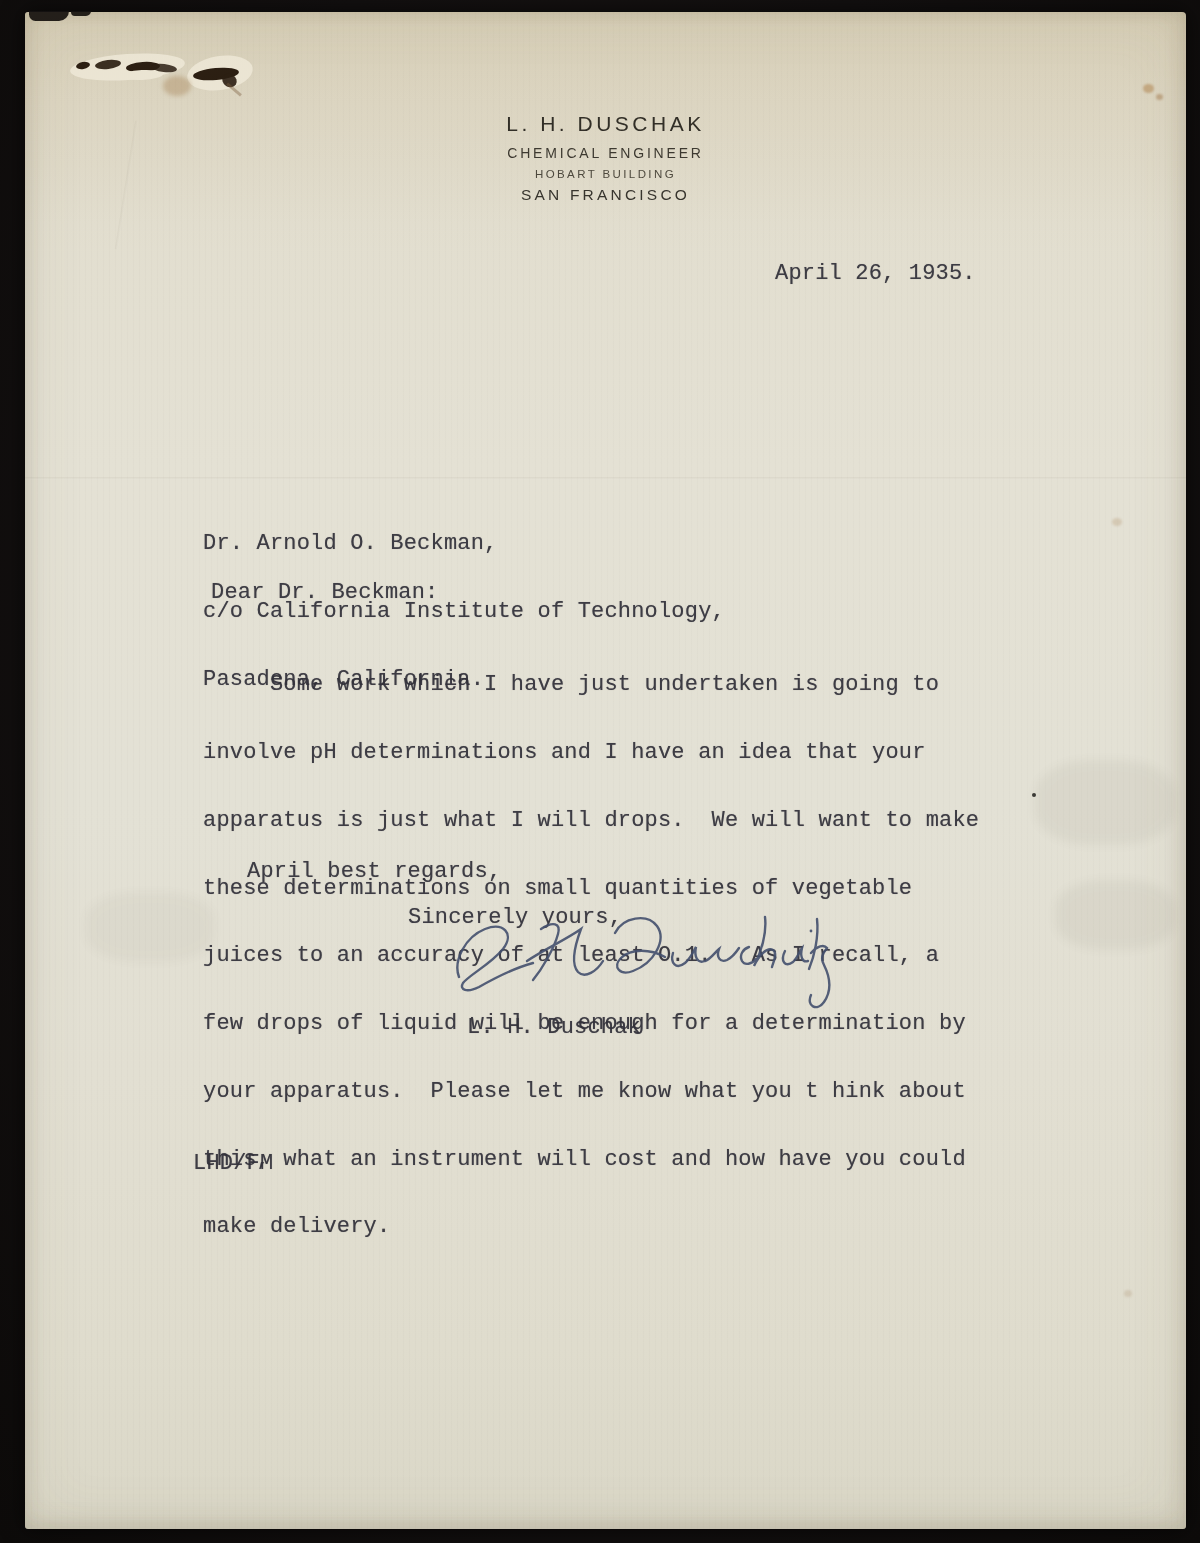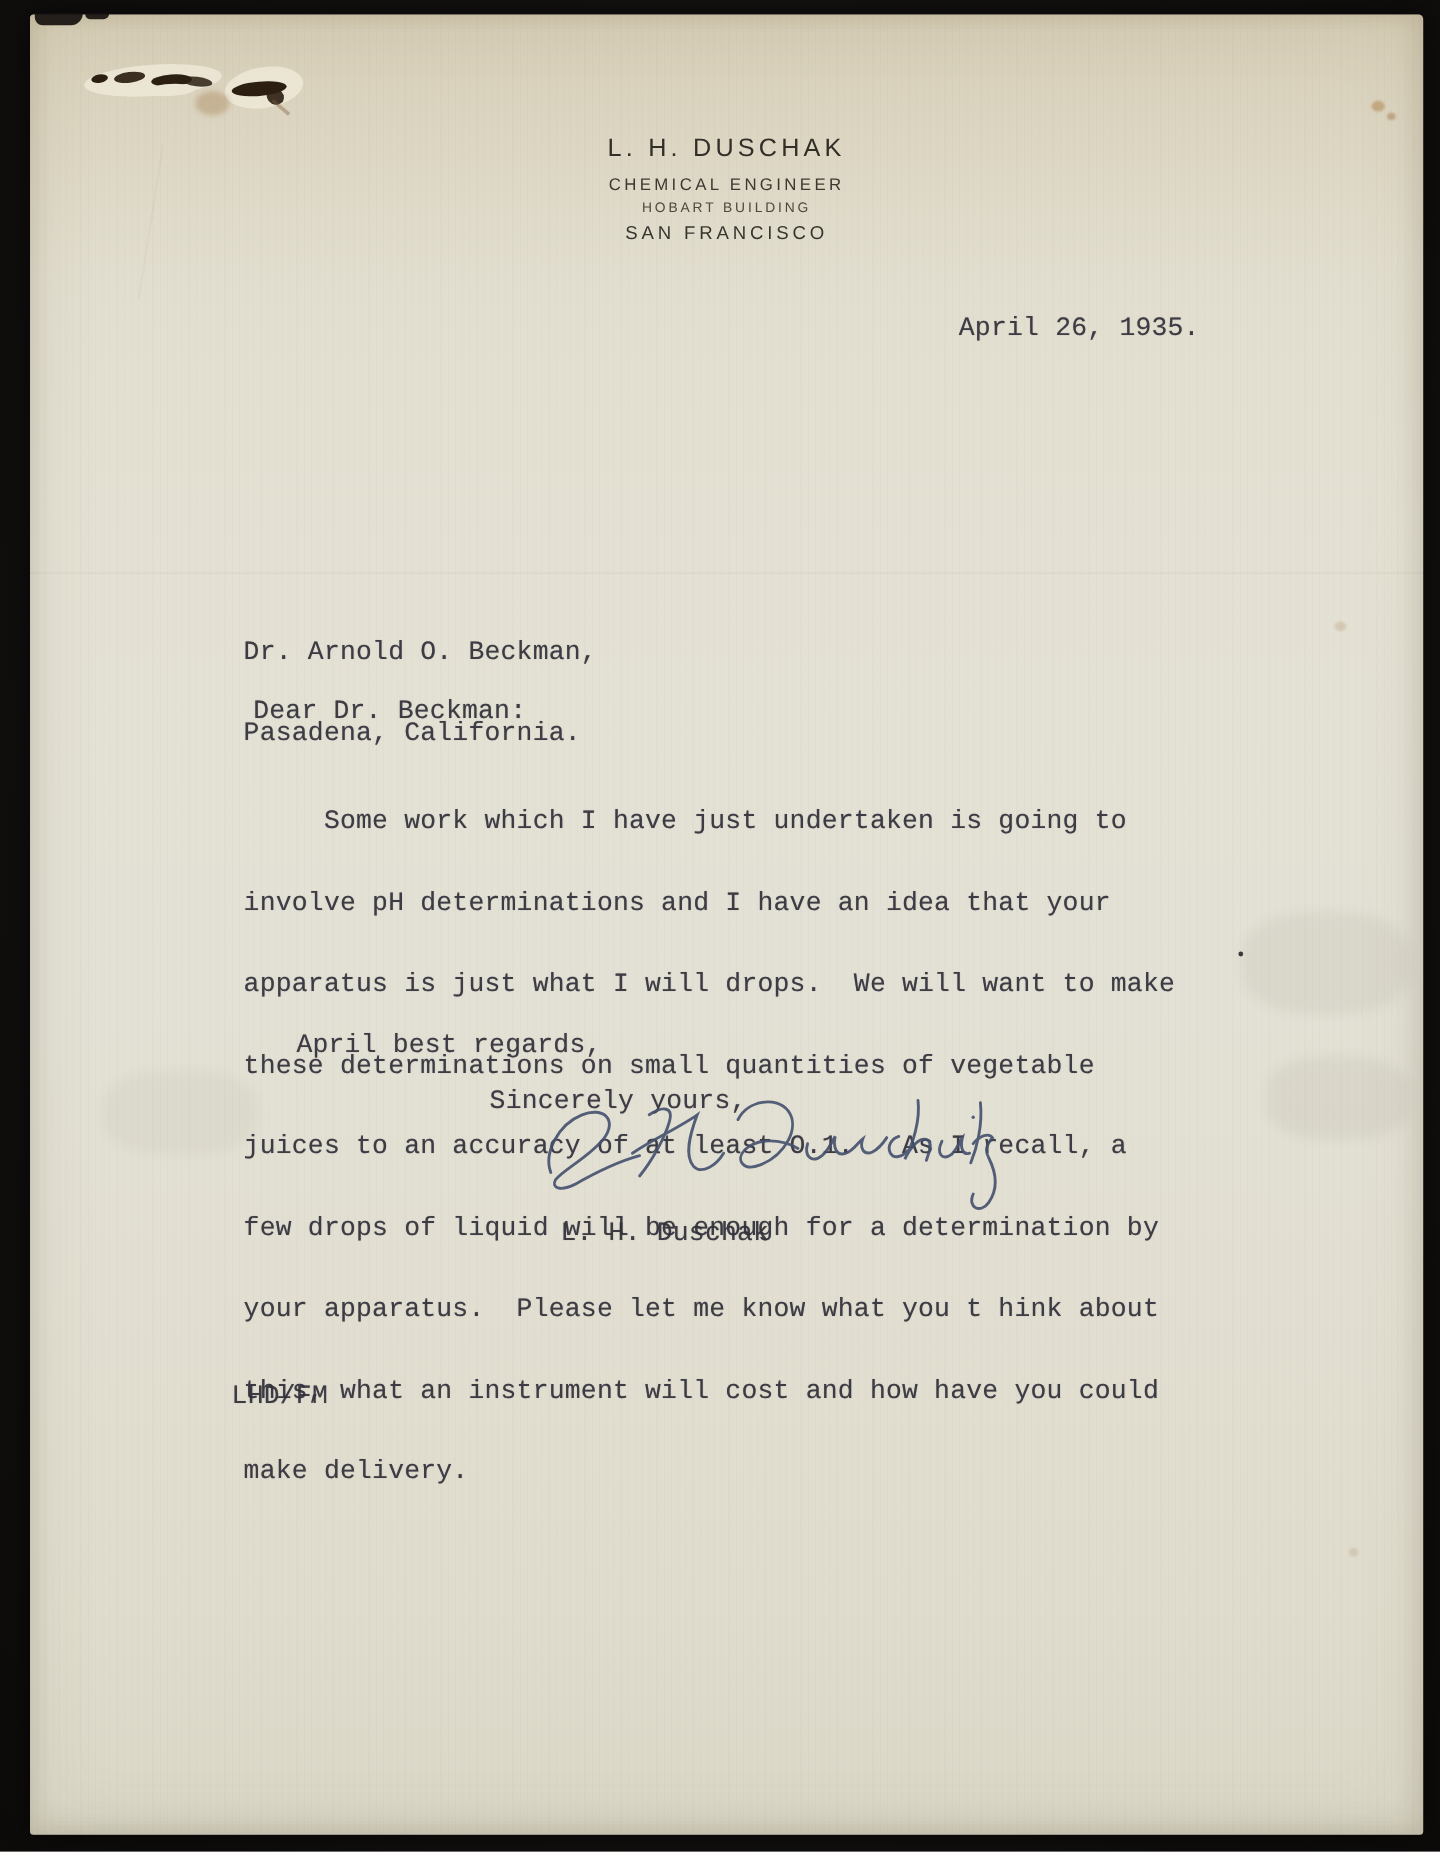--- a/index.html
+++ b/index.html
@@ -59,21 +59,21 @@
   .lh-building{font-size:11.5px;letter-spacing:2.4px;margin-top:7px;color:#4a463c;}
   .lh-city{font-size:15.5px;letter-spacing:3.2px;margin-top:6px;color:#34322c;}
   
   .tw{
     font-family:"Liberation Mono", monospace;
     font-size:22px;line-height:22.6px;letter-spacing:0.18px;
     color:rgba(50,49,58,0.88);
     text-shadow:0 0 0.7px rgba(45,45,55,0.5);
     white-space:pre;position:absolute;
   }
-  .date-line{left:750px;top:251px;margin-left:24px;}
+  .date-line{left:750px;top:251px;}
   .address{left:178px;top:476px;font-family:Liberation Mono, monospace;}
   .salutation{left:186px;top:570px;}
   .body-block{left:178px;top:617px;}
   .regards{left:222px;top:849px;}
   .sincerely{left:383px;top:895px;}
   .typed-name{left:442px;top:1005px;}
   .reference{left:168px;top:1141px;}
   
   .signature{position:absolute;left:418px;top:891px;width:400px;height:120px;}
   .signature svg{display:block;}
@@ -116,20 +116,21 @@
       <div class="lh-name">L. H. DUSCHAK</div>
       <div class="lh-title">CHEMICAL ENGINEER</div>
       <div class="lh-building">HOBART BUILDING</div>
       <div class="lh-city">SAN FRANCISCO</div>
     </div>
 
     <div class="tw date-line">April 26, 1935.</div>
 
     <div class="tw address">
       <div>Dr. Arnold O. Beckman,</div>
+      <div>c/o California Institute of Technology,</div>
       <div>Pasadena, California.</div>
     </div>
 
     <div class="tw salutation">Dear Dr. Beckman:</div>
 
     <div class="tw body-block">
       <div>     Some work which I have just undertaken is going to</div>
       <div>involve pH determinations and I have an idea that your</div>
       <div>apparatus is just what I will drops.  We will want to make</div>
       <div>these determinations on small quantities of vegetable</div>

